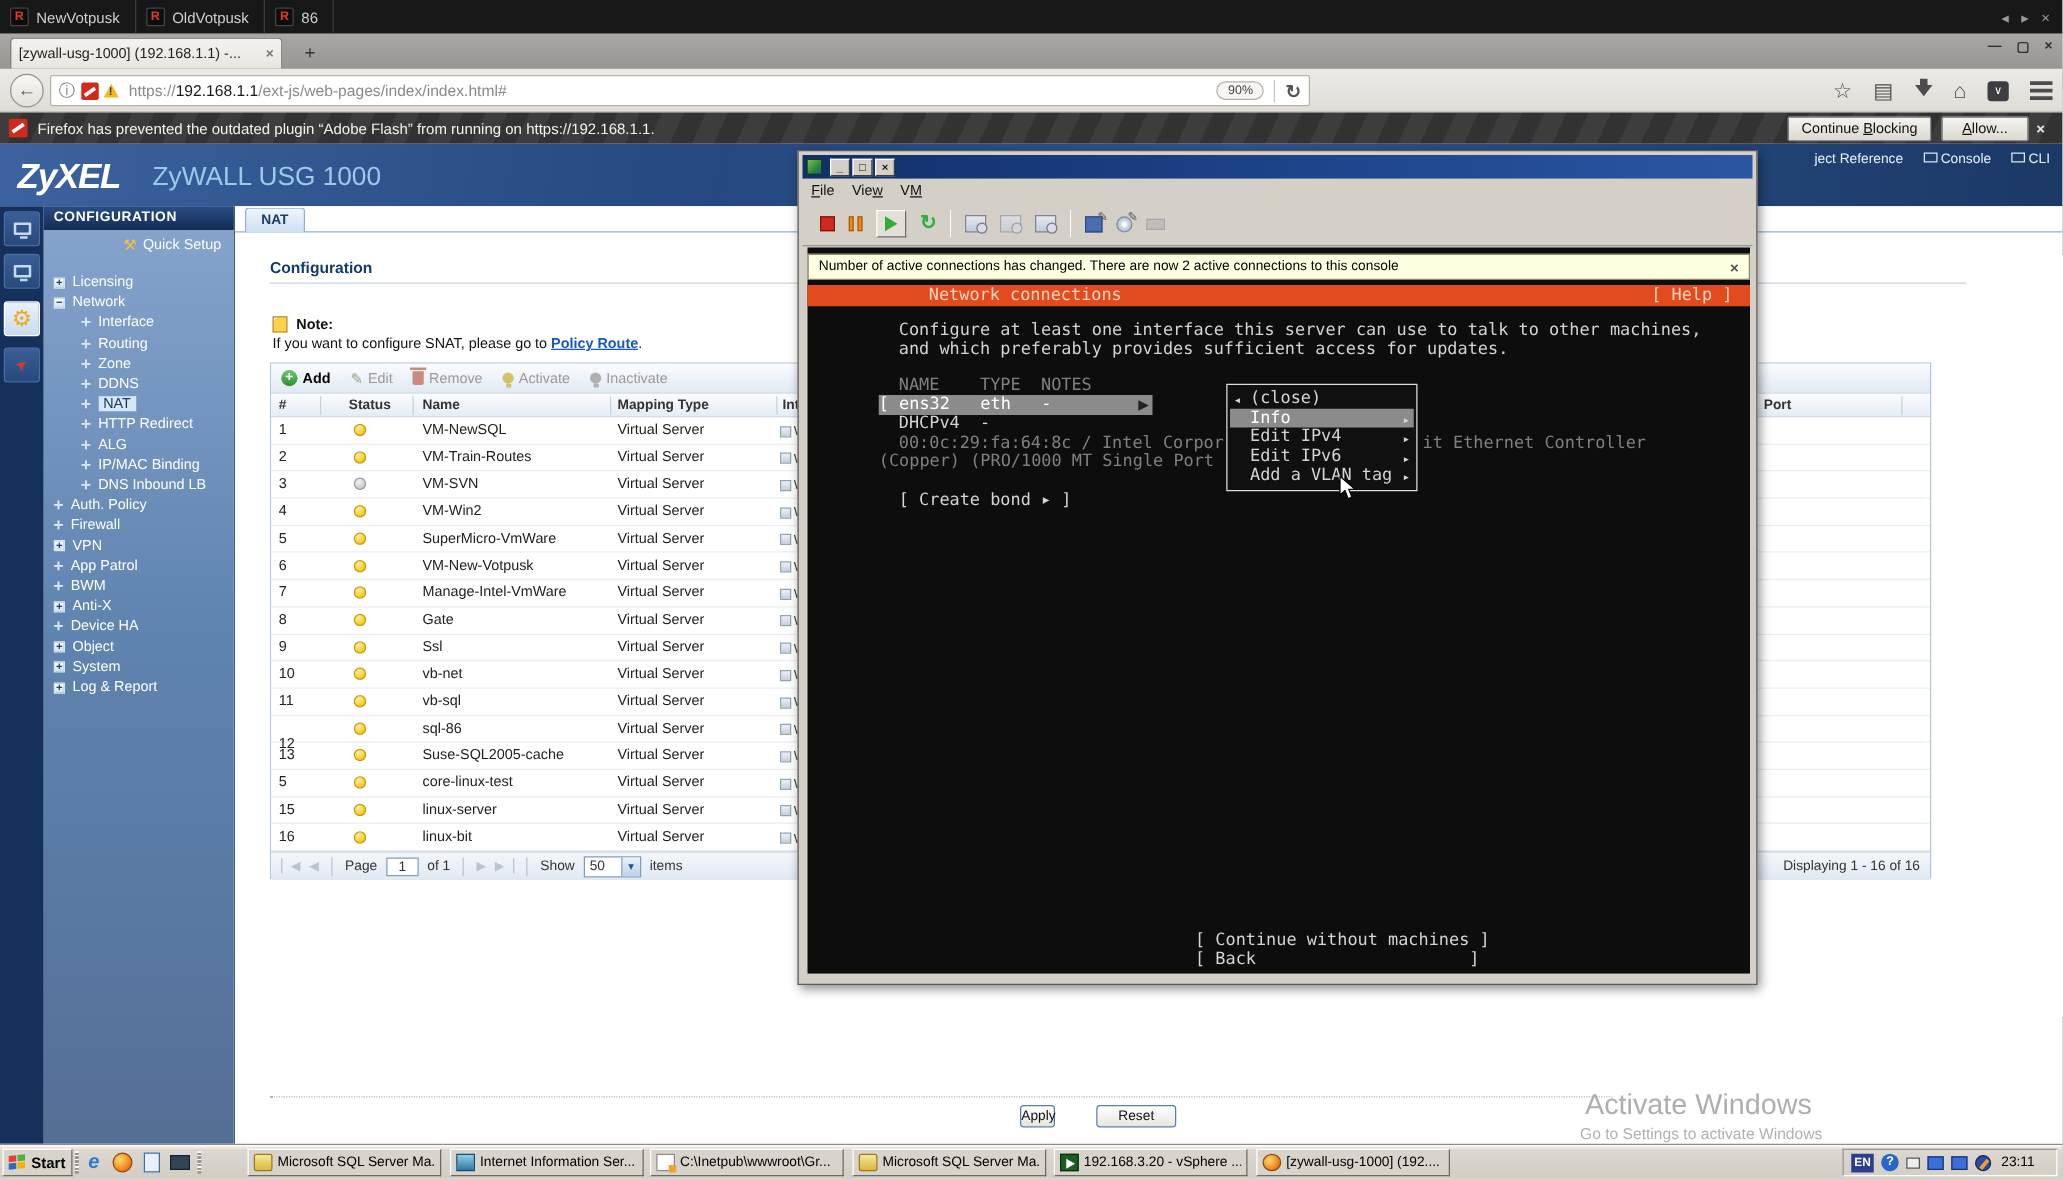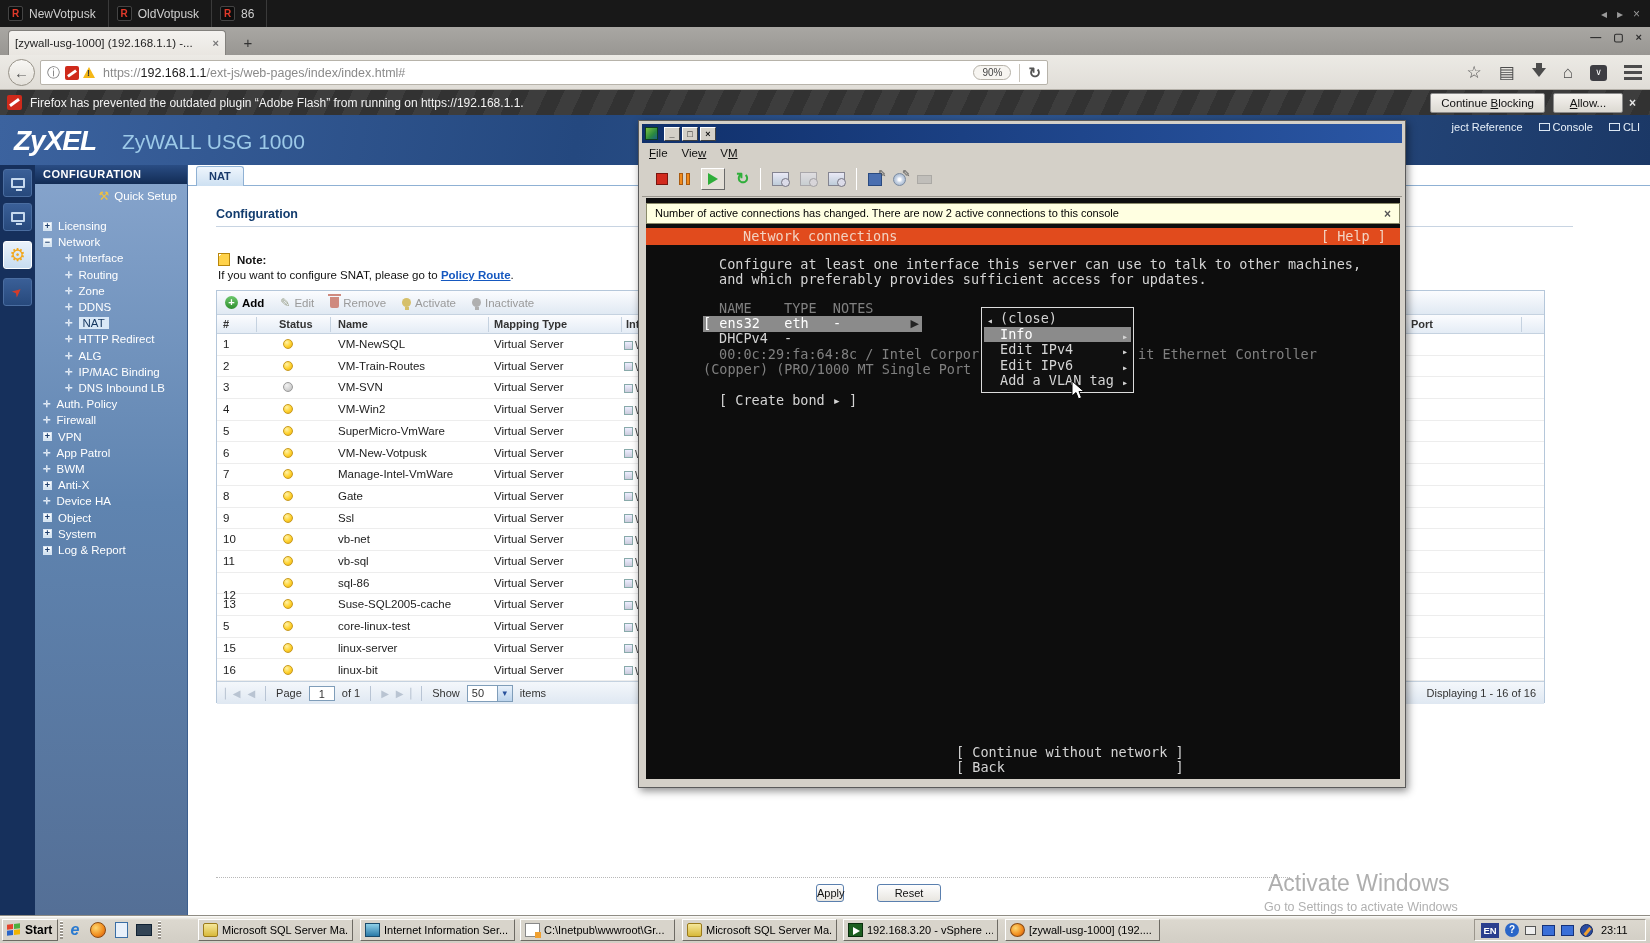--- a/index.html
+++ b/index.html
@@ -760,21 +760,21 @@
           <div class="pp-item hl" style="top: 18.5px;">Info<span class="pp-arr">▸</span></div>
           <div class="pp-item" style="top: 34px;">Edit IPv4<span class="pp-arr">▸</span></div>
           <div class="pp-item" style="top: 49.5px;">Edit IPv6<span class="pp-arr">▸</span></div>
           <div class="pp-item" style="top: 65px;">Add a VLAN tag<span class="pp-arr">▸</span></div>
         </div>
 
       <svg class="cursor-svg" width="14" height="20">
         <polygon points="1,0 1,15 5,11.5 7.5,18 10.5,16.5 8,10.5 13,10.5" fill="#fff" stroke="#000" stroke-width="1"></polygon>
       </svg>
 
-      <span class="csl" style="left:310px;top:547px;">[ Continue without network ]</span>
+      <span class="csl" style="left:310px;top:547px;">[ Continue without machines ]</span>
       <span class="csl" style="left:310px;top:562px;">[ Back                     ]</span>
     </div>
     <div class="vmw-bottom"></div>
   </div>
 
   <div class="taskbar">
     <div class="start-btn">
       <span class="win-flag">
           <i></i>
           <i></i>

